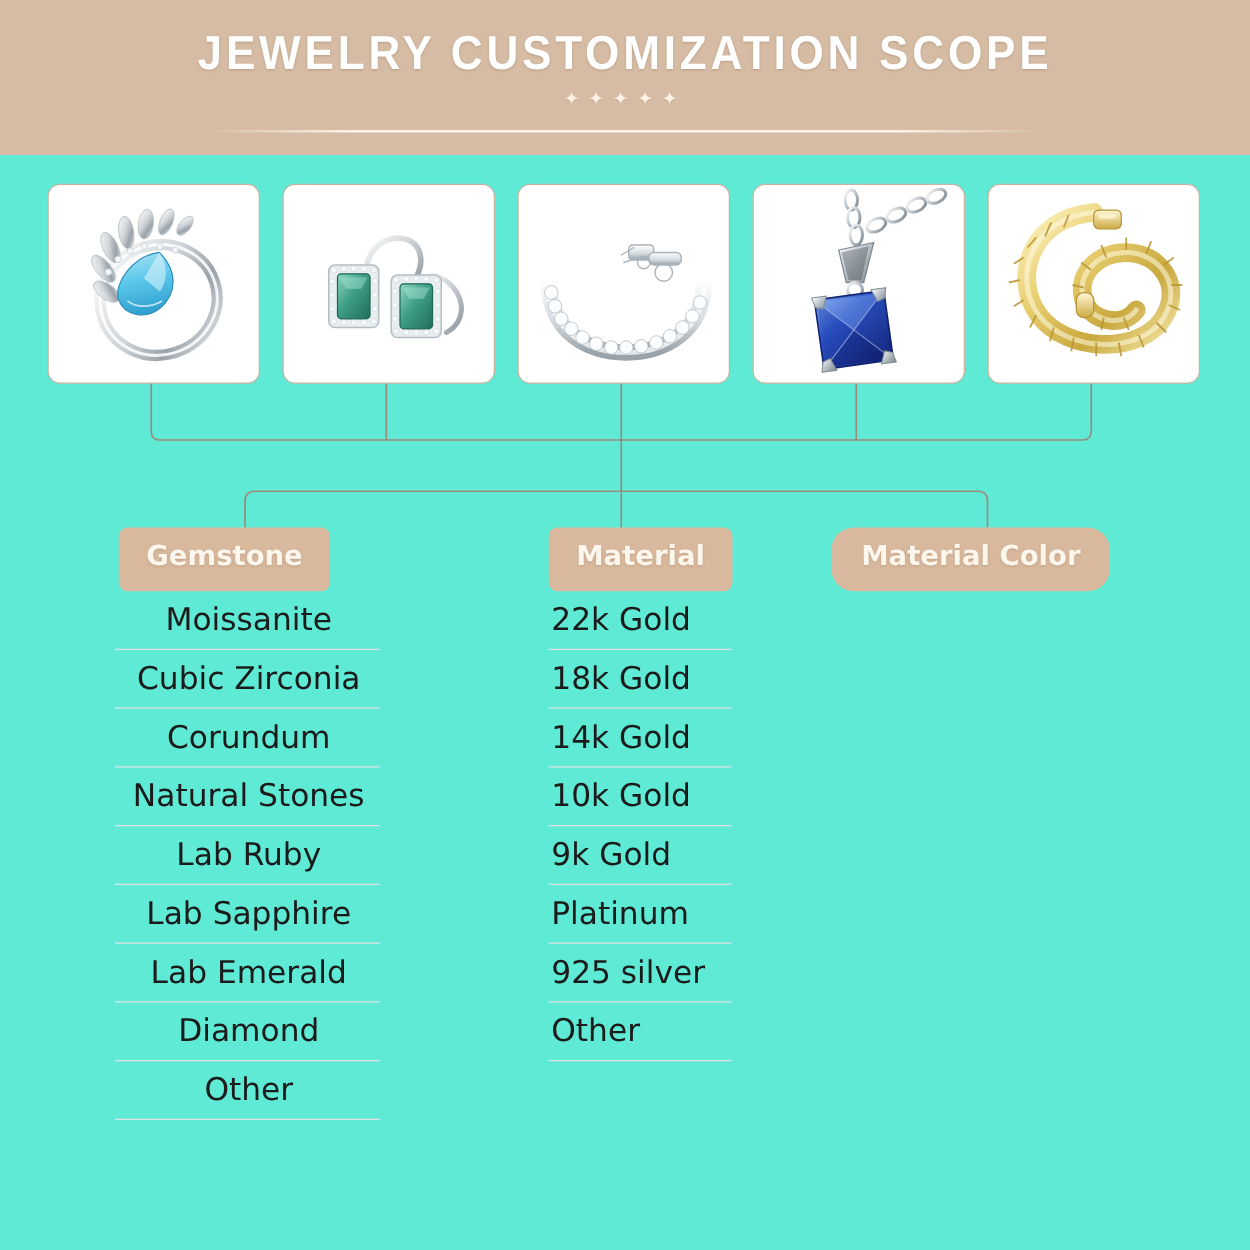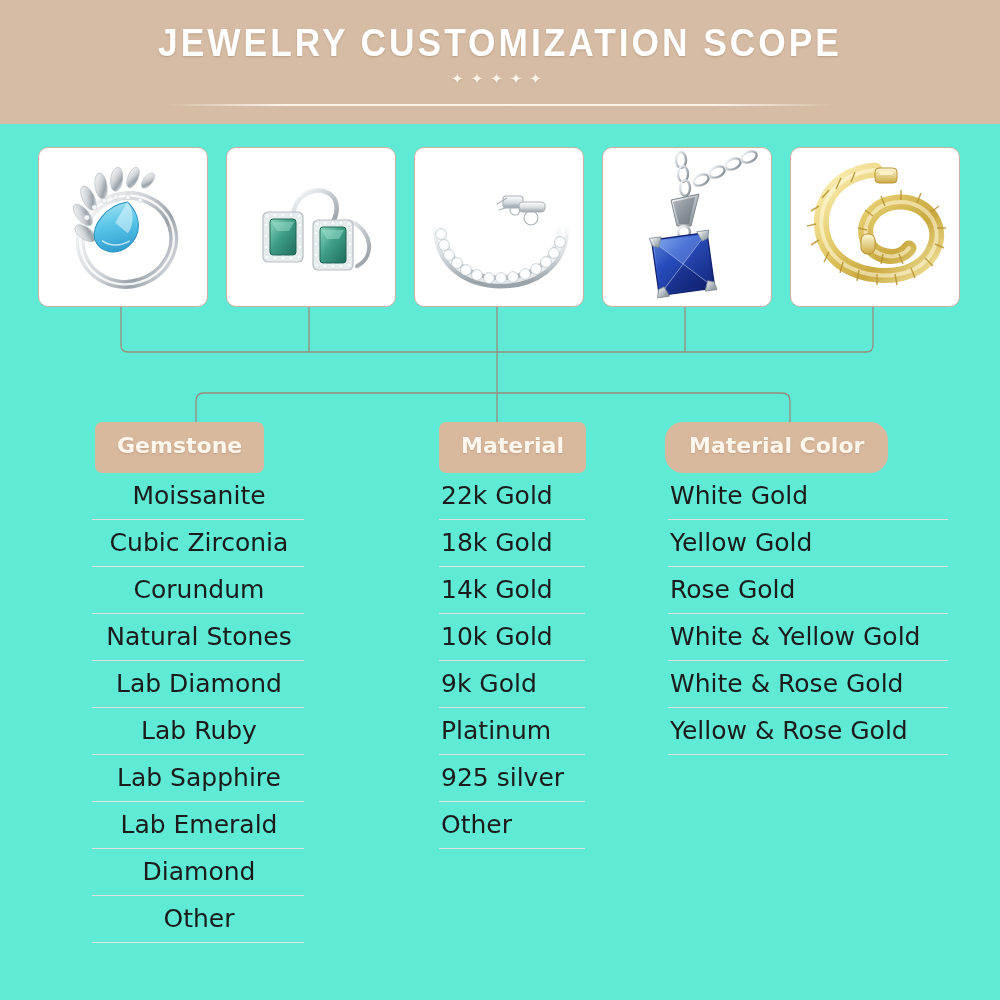--- a/index.html
+++ b/index.html
@@ -368,21 +368,20 @@
     </g>
   </svg>
 
   <div class="col" id="col-gemstone">
     <div class="col-badge">Gemstone</div>
     <ul class="col-list">
       <li>Moissanite</li>
       <li>Cubic Zirconia</li>
       <li>Corundum</li>
       <li>Natural Stones</li>
-      <li>Lab Diamond</li>
       <li>Lab Ruby</li>
       <li>Lab Sapphire</li>
       <li>Lab Emerald</li>
       <li>Diamond</li>
       <li>Other</li>
     </ul>
   </div>
 
   <div class="col" id="col-material">
     <div class="col-badge">Material</div>
@@ -393,23 +392,15 @@
       <li>10k Gold</li>
       <li>9k Gold</li>
       <li>Platinum</li>
       <li>925 silver</li>
       <li>Other</li>
     </ul>
   </div>
 
   <div class="col" id="col-materialcolor">
     <div class="col-badge">Material Color</div>
-    <ul class="col-list">
-      <li>White Gold</li>
-      <li>Yellow Gold</li>
-      <li>Rose Gold</li>
-      <li>White &amp; Yellow Gold</li>
-      <li>White &amp; Rose Gold</li>
-      <li>Yellow  &amp; Rose Gold</li>
-    </ul>
   </div>
 
 </div>
 
 </body></html>

